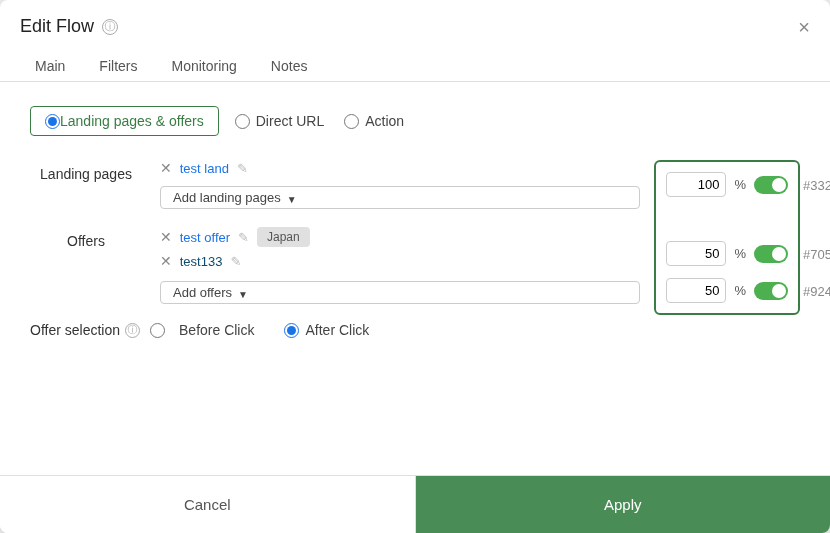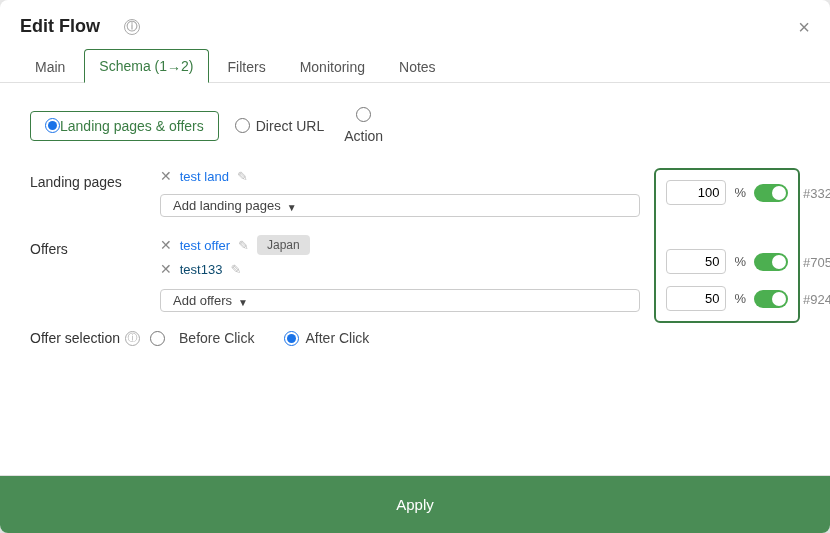--- a/index.html
+++ b/index.html
@@ -25,23 +25,23 @@
     }
     .modal-header {
       display: flex;
       align-items: center;
       justify-content: space-between;
       padding: 16px 20px 0 20px;
     }
     .modal-title {
       display: flex;
       align-items: center;
-      gap: 24px;
+      gap: 8px;
       font-size: 18px;
-      font-weight: 700;
+      font-weight: 400;
       color: #222;
     }
     .modal-title .info-icon {
       width: 16px;
       height: 16px;
       border-radius: 50%;
       border: 1.5px solid #aaa;
       display: inline-flex;
       align-items: center;
       justify-content: center;
@@ -131,21 +131,21 @@
       margin-bottom: 18px;
       position: relative;
     }
     .row-label {
       width: 130px;
       flex-shrink: 0;
       font-size: 14px;
       color: #333;
       font-weight: 500;
       padding-top: 6px;
-      text-align: left;
+      text-align: center;
       padding-right: 18px;
     }
     .row-content {
       flex: 1;
       display: flex;
       flex-direction: column;
       gap: 6px;
     }
     .tag-row {
       display: flex;
@@ -311,38 +311,37 @@
   <div class="modal-header">
     <div class="modal-title">
       <span>Edit Flow</span>
       <span class="info-icon">ⓘ</span>
     </div>
     <button class="close-btn">×</button>
   </div>
 
   <div class="tabs">
     <button class="tab">Main</button>
-    <button class="tab active">Schema (1→2)</button>
     <button class="tab">Filters</button>
     <button class="tab">Monitoring</button>
     <button class="tab">Notes</button>
   </div>
 
   <div class="modal-body">
 
     <div class="radio-group">
       <label class="radio-btn-option">
         <input type="radio" name="type" checked="" style="">
         <span>Landing pages &amp; offers</span>
       </label>
       <label class="radio-option">
         <input type="radio" name="type" style="">
         <span>Direct URL</span>
       </label>
-      <label class="radio-option" style="margin-left:20px;flex-direction:column;">
+      <label class="radio-option" style="margin-left:20px;">
         <input type="radio" name="type" style="">
         <span>Action</span>
       </label>
     </div>
 
     <div style="position: relative; padding-right: 160px;">
 
       <div class="percent-toggle-group">
 
         <div class="percent-id-wrap">
@@ -435,15 +434,16 @@
         </label>
         <label class="radio-option">
           <input type="radio" name="offer_selection" checked="" style="">
           <span>After Click</span>
         </label>
       </div>
     </div>
   </div>
 
   <div class="modal-footer">
+    <button class="footer-cancel">Cancel</button>
     <button class="footer-apply">Apply</button>
   </div>
 </div>
 
 </body></html>

